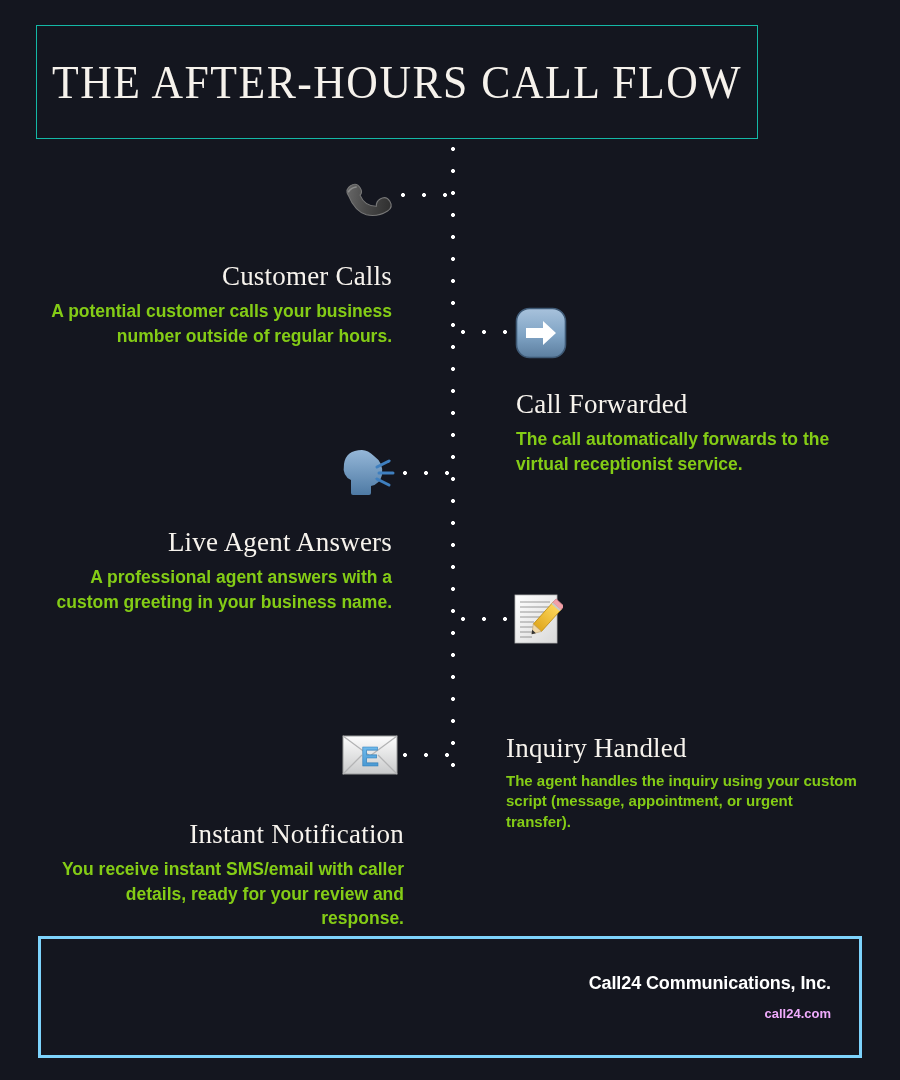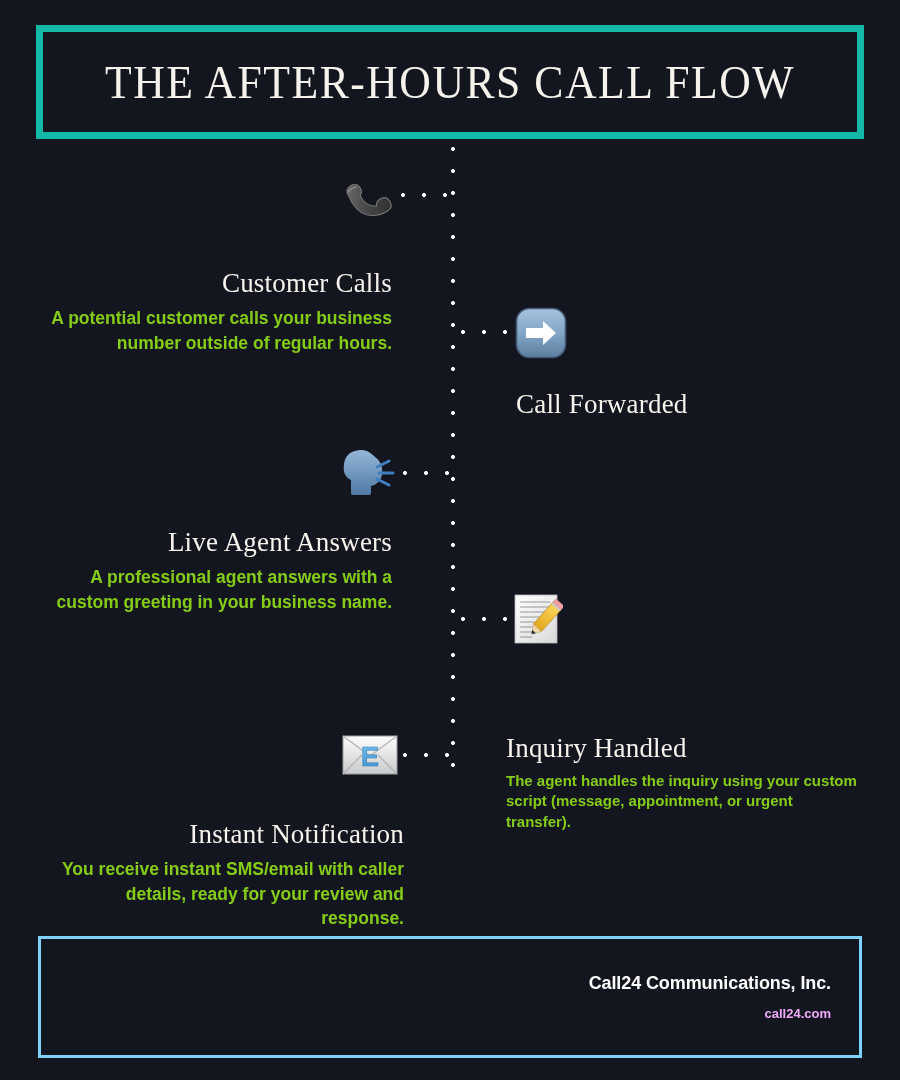--- a/index.html
+++ b/index.html
@@ -22,23 +22,23 @@
     width: 900px;
     height: 1080px;
     background: #14161f;
   }
 
   
   .header-box {
     position: absolute;
     left: 36px;
     top: 25px;
-    width: 828px;
+    width: 722px;
     height: 114px;
-    border: 7px solid #14b8a6;
+    border: 1px solid #14b8a6;
     display: flex;
     align-items: center;
     justify-content: center;
   }
   .header-title {
     font-family: "Liberation Serif", serif;
     font-size: 47px;
     letter-spacing: 1.6px;
     color: #f6f2ec;
     text-align: center;
@@ -178,40 +178,41 @@
           <stop offset="45%" stop-color="#4a4a4a"></stop>
           <stop offset="100%" stop-color="#2d2d2d"></stop>
         </linearGradient>
       </defs>
       <g transform="rotate(-32 32 32)">
         <path d="M14 20 q0 -7 7 -7 q7 0 7 7 q0 5 -4 6 q-2 12 8 18 q2 -4 7 -4 q7 0 7 7 q0 7 -7 7 q-12 0 -20 -8 q-8 -9 -5 -26 z" fill="url(#gPhone)" stroke="#777" stroke-width="1.1"></path>
         <path d="M16 17 q4 -2 9 0" stroke="#8c8c8c" stroke-width="1.6" fill="none" stroke-linecap="round"></path>
       </g>
     </svg>
   </div>
-  <div class="step left" style="left:40px; top:262px; width:352px;margin-top:7px;">
+  <div class="step left" style="left:40px; top:262px; width:352px;">
     <div class="step-title">Customer Calls</div>
     <div class="step-body">A potential customer calls your business number outside of regular hours.</div>
   </div>
 
   <div class="icon-wrap ico-arrow" style="left:515px; top:307px;">
     <svg viewBox="0 0 52 52" width="52" height="52" aria-hidden="true">
       <defs>
         <linearGradient id="gArrowTile" x1="0" y1="0" x2="0" y2="1">
           <stop offset="0%" stop-color="#a8c2dc"></stop>
           <stop offset="55%" stop-color="#7fa3c4"></stop>
           <stop offset="100%" stop-color="#5c7e9f"></stop>
         </linearGradient>
       </defs>
       <rect x="1.5" y="1.5" width="49" height="49" rx="13" ry="13" fill="url(#gArrowTile)" stroke="#3f5a76" stroke-width="1.6"></rect>
       <path d="M11 21 h17 v-7 l13 12 -13 12 v-7 h-17 z" fill="#ffffff"></path>
     </svg>
   </div>
   <div class="step right" style="left:508px; top:390px; width:352px;margin-left:8px;">
     <div class="step-title">Call Forwarded</div>
+    <div class="step-body">The call automatically forwards to the virtual receptionist service.</div>
   </div>
 
   <div class="icon-wrap ico-speak" style="left:340px; top:447px;">
     <svg viewBox="0 0 62 50" width="62" height="50" aria-hidden="true">
       <defs>
         <linearGradient id="gHead" x1="0" y1="0" x2="0" y2="1">
           <stop offset="0%" stop-color="#95b7d8"></stop>
           <stop offset="100%" stop-color="#4e7aa4"></stop>
         </linearGradient>
       </defs>

